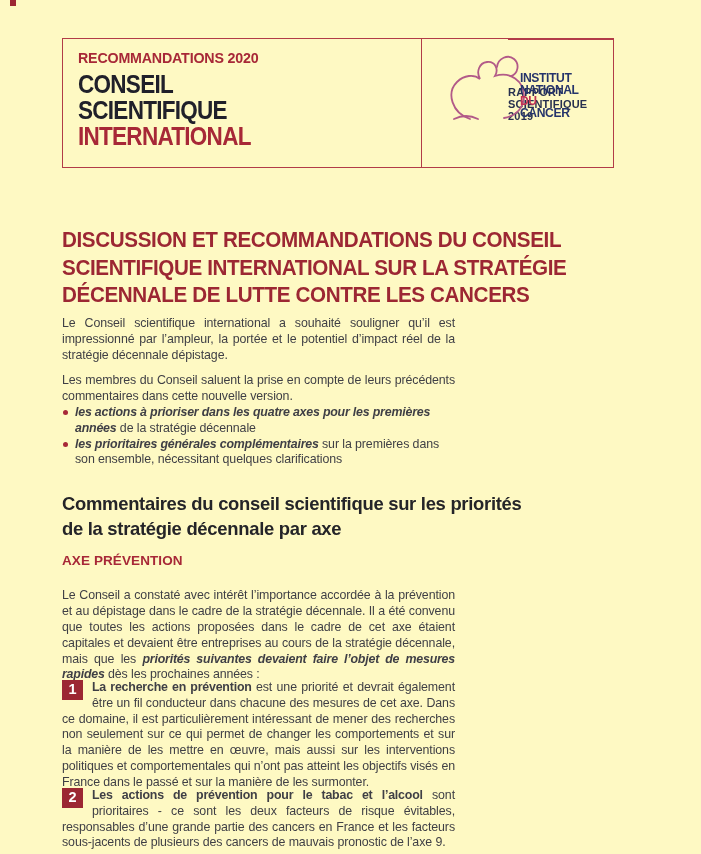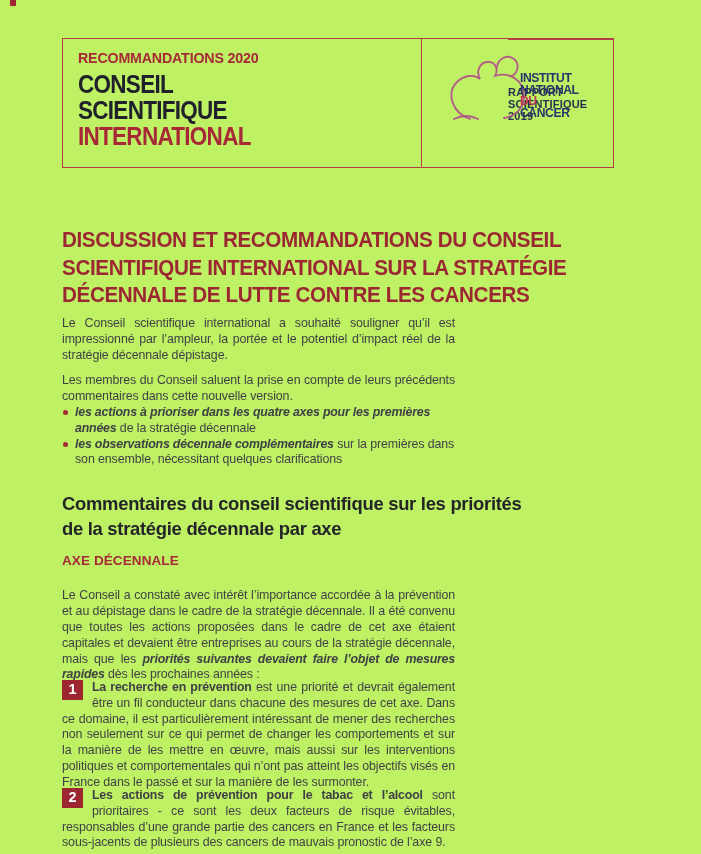--- a/index.html
+++ b/index.html
@@ -1,16 +1,16 @@
 <!DOCTYPE html>
 <html><head>
 <meta charset="utf-8">
 <style>
   html,body{margin:0;padding:0;background:#ffffff;}
-  .page{position:relative;width:701px;height:854px;background:#bef264;overflow:hidden;
+  .page{position:relative;width:701px;height:854px;background:#fef9c3;overflow:hidden;
         font-family:"Liberation Sans", sans-serif;color:#3f3f45;}
 
   .corner-mark{position:absolute;left:10px;top:0;width:6px;height:6px;background:#9c2733;}
 
   
   .header-box{position:absolute;left:62px;top:38px;width:552px;height:130px;
               border:1.5px solid #b23c48;display:flex;box-sizing:border-box;}
   .hb-left{flex:1 1 auto;padding:10px 0 0 15px;box-sizing:border-box;}
   .kicker{color:#a72837;font-weight:bold;font-size:15px;letter-spacing:-0.2px;
           transform:scaleX(0.95);transform-origin:left top;margin-bottom:5px;}
@@ -105,31 +105,31 @@
   </h1>
 
   <div class="intro bodytext">
     <p>Le Conseil scientifique international a souhaité souligner qu’il est impressionné par l’ampleur, la portée et le potentiel d’impact réel de la stratégie décennale dépistage.</p>
     <p class="mt">Les membres du Conseil saluent la prise en compte de leurs précédents commentaires dans cette nouvelle version.</p>
     <ul class="bullets">
       <li>
         <span class="dot"></span><span class="bi">les actions à prioriser dans les quatre axes pour les premières années</span><span> de la stratégie décennale</span>
       </li>
       <li>
-        <span class="dot"></span><span class="bi">les observations décennale complémentaires</span><span> sur la premières dans son ensemble, nécessitant quelques clarifications</span>
+        <span class="dot"></span><span class="bi">les prioritaires générales complémentaires</span><span> sur la premières dans son ensemble, nécessitant quelques clarifications</span>
       </li>
     </ul>
   </div>
 
   <h2 class="section-heading">
     <div>Commentaires du conseil scientifique sur les priorités</div>
     <div>de la stratégie décennale par axe</div>
   </h2>
 
-  <h3 class="axe-heading">AXE DÉCENNALE</h3>
+  <h3 class="axe-heading">AXE PRÉVENTION</h3>
 
   <p class="axe-intro bodytext"><span>Le Conseil a constaté avec intérêt l’importance accordée à la prévention et au dépistage dans le cadre de la stratégie décennale. Il a été convenu que toutes les actions proposées dans le cadre de cet axe étaient capitales et devaient être entreprises au cours de la stratégie décennale, mais que les </span><span class="bi">priorités suivantes devaient faire l’objet de mesures rapides</span><span> dès les prochaines années :</span></p>
 
   <div class="item item-1 bodytext">
     <span class="numwrap">
         <span class="num">1</span>
       </span><span class="lead">La recherche en prévention</span><span> est une priorité et devrait également être un fil conducteur dans chacune des mesures de cet axe. Dans ce domaine, il est particulièrement intéressant de mener des recherches non seulement sur ce qui permet de changer les comportements et sur la manière de les mettre en œuvre, mais aussi sur les interventions politiques et comportementales qui n’ont pas atteint les objectifs visés en France dans le passé et sur la manière de les surmonter.</span>
   </div>
 
   <div class="item item-2 bodytext">

